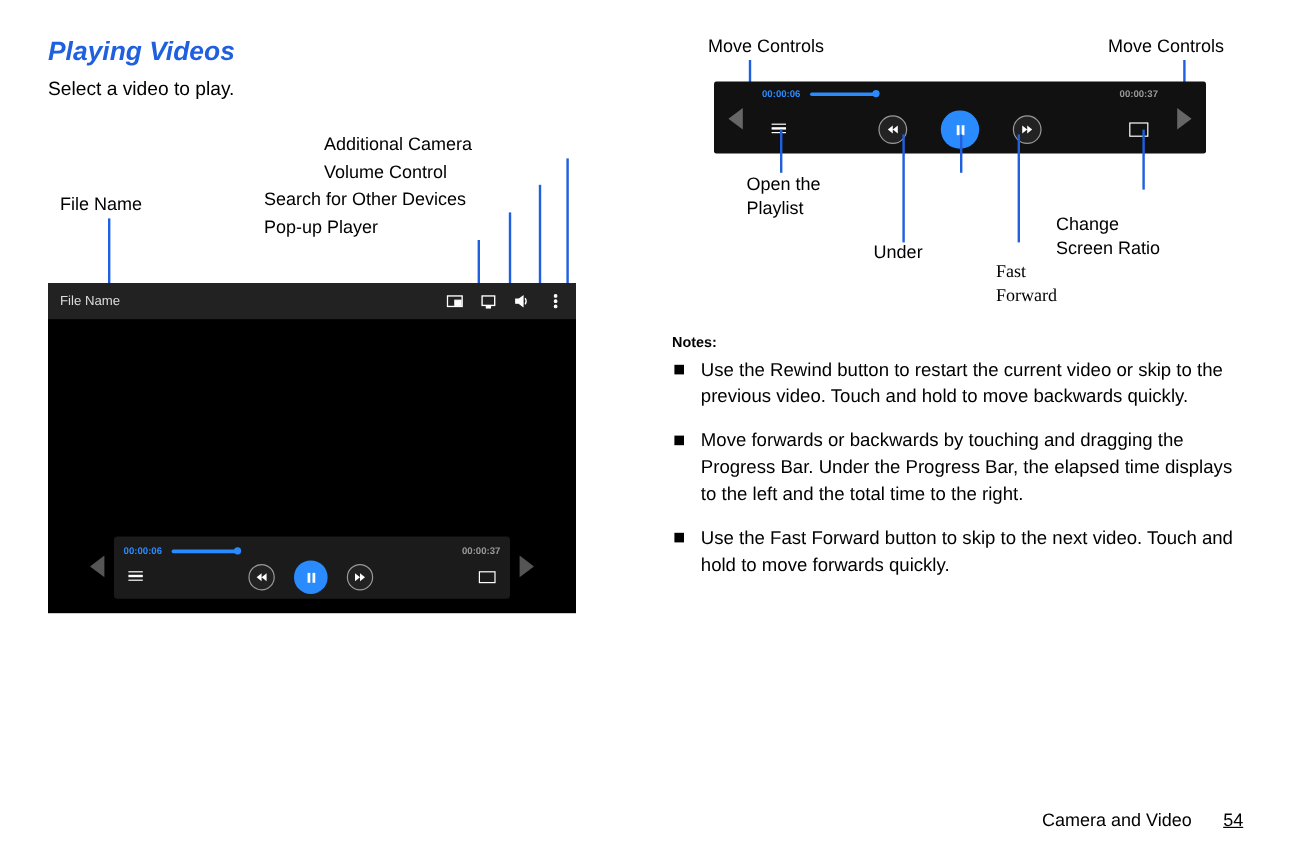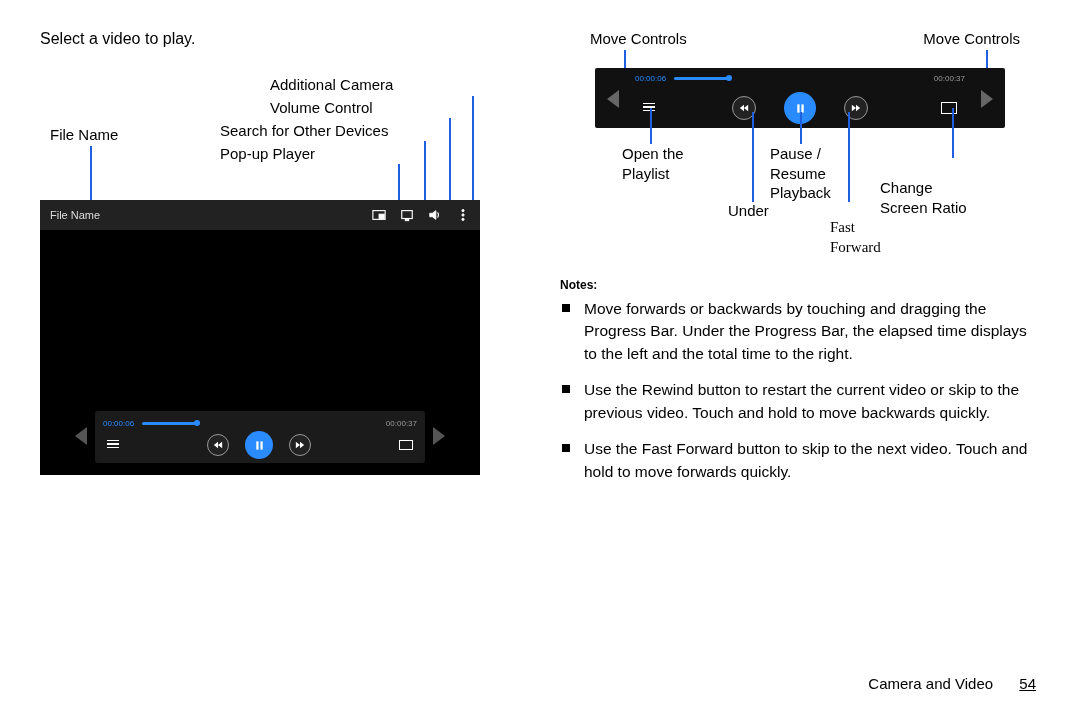--- a/index.html
+++ b/index.html
@@ -63,21 +63,21 @@
     position: absolute;
     left: 55px; right: 55px; bottom: 12px;
     height: 52px;
     background: #1b1b1b;
     border-radius: 3px;
     display: flex;
     flex-direction: column;
     padding: 4px 8px;
   }
   .progress-row { display: flex; align-items: center; gap: 8px; height: 16px; }
-  .time { color: #2a8bff; font-size: 8px; }
+  .time { color: #2a8bff; font-size: 8px; font-weight: bold; }
   .time.end { color: #999; margin-left: auto; }
   .progress { flex: 0 0 auto; width: 55px; height: 3px; background: #2a8bff; position: relative; border-radius: 2px; }
   .progress::after { content: ''; position: absolute; right: -3px; top: -2px; width: 6px; height: 6px; border-radius: 50%; background: #2a8bff; }
   .buttons-row { display: flex; align-items: center; justify-content: center; gap: 16px; flex: 1; }
   .circle-btn {
     width: 22px; height: 22px;
     border-radius: 50%;
     background: #222;
     border: 1px solid #999;
     display: flex; align-items: center; justify-content: center;
@@ -130,20 +130,21 @@
 
   .list-lines { display: inline-block; }
   .list-lines span { display:block; width:12px; height:1.5px; background:#fff; margin-bottom:2px; }
 </style>
 </head>
 <body>
 
 <div class="page">
 
   <div class="col">
+    <div class="heading">Playing Videos</div>
     <div class="body-text">Select a video to play.</div>
 
     <div class="labels-left">
       <div class="lbl" style="left:10px; top:60px;">File Name</div>
       <div class="line-blue" style="left:50px; top:80px; height:68px;"></div>
 
       <div class="lbl" style="left:230px; top:10px;">Additional Camera</div>
       <div class="line-blue" style="left:432px; top:30px; height:120px;"></div>
 
       <div class="lbl" style="left:230px; top:33px;">Volume Control</div>
@@ -267,42 +268,39 @@
       </div>
     </div>
 
     <div class="labels-right-bottom">
       <div class="line-blue" style="left:90px; top:-26px; height:36px;"></div>
       <div class="lbl" style="left:62px; top:10px; line-height:1.3;">
         <span>Open the<br>Playlist</span>
       </div>
 
       <div class="line-blue" style="left:240px; top:-22px; height:32px;"></div>
-      <div class="lbl" style="left:210px; top:10px; line-height:1.3;">
-        <span>Pause /<br>Resume<br>Playback</span>
-      </div>
 
       <div class="line-blue" style="left:392px; top:-26px; height:50px;"></div>
       <div class="lbl" style="left:320px; top:24px; line-height:1.3;margin-top:20px;">
         <span>Change<br>Screen Ratio</span>
       </div>
 
       <div class="line-blue" style="left:192px; top:-22px; height:90px;"></div>
       <div class="lbl" style="left:168px; top:68px;">Under</div>
 
       <div class="line-blue" style="left:288px; top:-22px; height:90px;"></div>
       <div class="lbl" style="left:270px; top:84px; line-height:1.3;font-family:Liberation Serif, serif;">
         <span>Fast<br>Forward</span>
       </div>
     </div>
 
     <div class="notes-heading">Notes:</div>
     <ul class="notes-list">
+      <li>Use the Rewind button to restart the current video or skip to the previous video. Touch and hold to move backwards quickly.</li>
       <li>Move forwards or backwards by touching and dragging the Progress Bar. Under the Progress Bar, the elapsed time displays to the left and the total time to the right.</li>
-      <li>Use the Rewind button to restart the current video or skip to the previous video. Touch and hold to move backwards quickly.</li>
       <li>Use the Fast Forward button to skip to the next video. Touch and hold to move forwards quickly.</li>
     </ul>
 
     <div class="footer">
       <span>Camera and Video</span>
       <span class="pg">54</span>
     </div>
   </div>
 </div>
 

